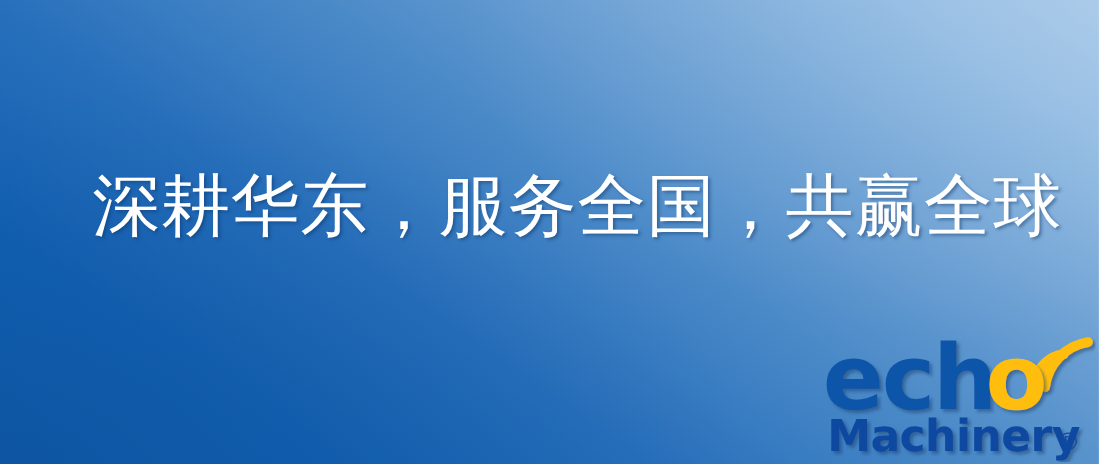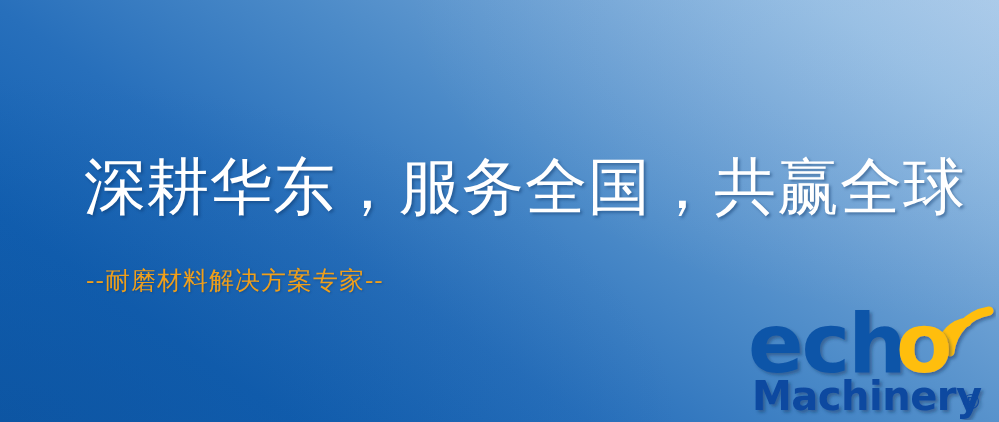--- a/index.html
+++ b/index.html
@@ -77,21 +77,20 @@
   }
   .logo svg { display: block; width: 248px; height: 124px; }
 </style>
 </head>
 <body>
 
 <div id="banner">
 
   <div class="headline">深耕华东，服务全国，共赢全球</div>
 
-  <div class="subtitle">--耐磨材料解决方案专家--</div>
 
   <div class="logo">
     <svg viewBox="0 0 248 124" xmlns="http://www.w3.org/2000/svg" aria-hidden="true">
       <defs>
         <filter id="logoShadow" x="-20%" y="-20%" width="150%" height="150%">
           <feDropShadow dx="2.5" dy="2.5" stdDeviation="1.6" flood-color="#12365f" flood-opacity="0.45"></feDropShadow>
         </filter>
       </defs>
 
       <g filter="url(#logoShadow)">

